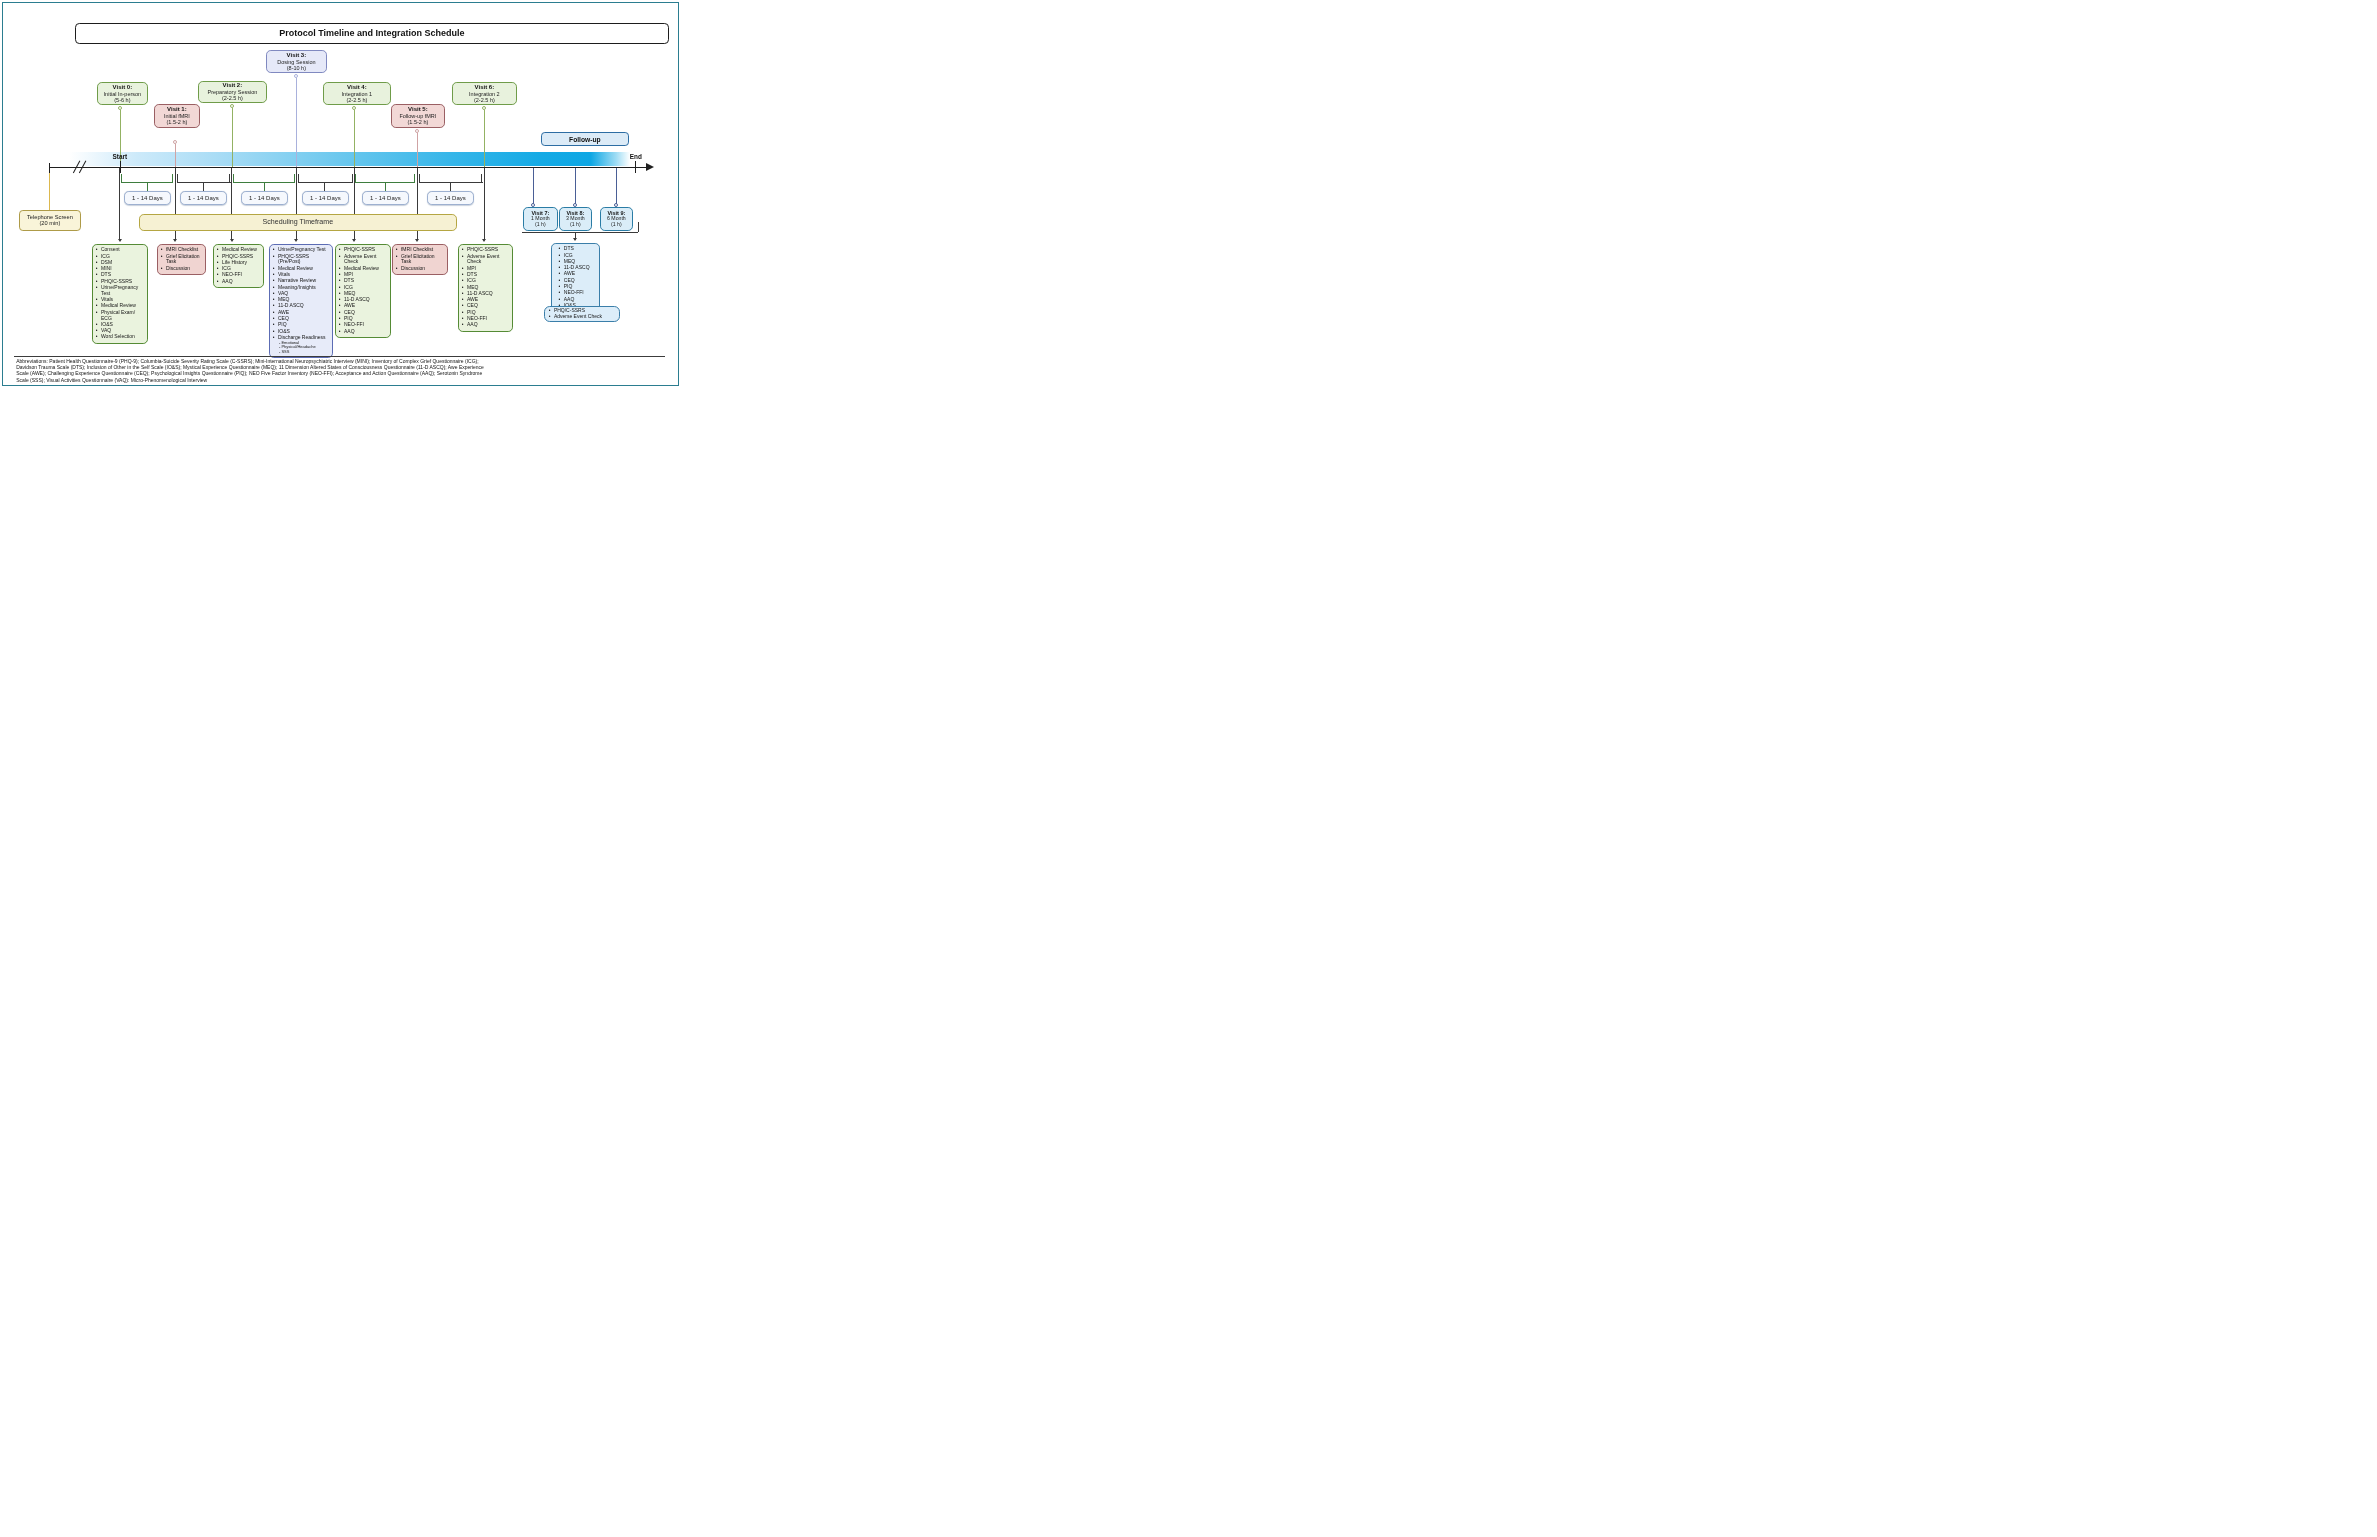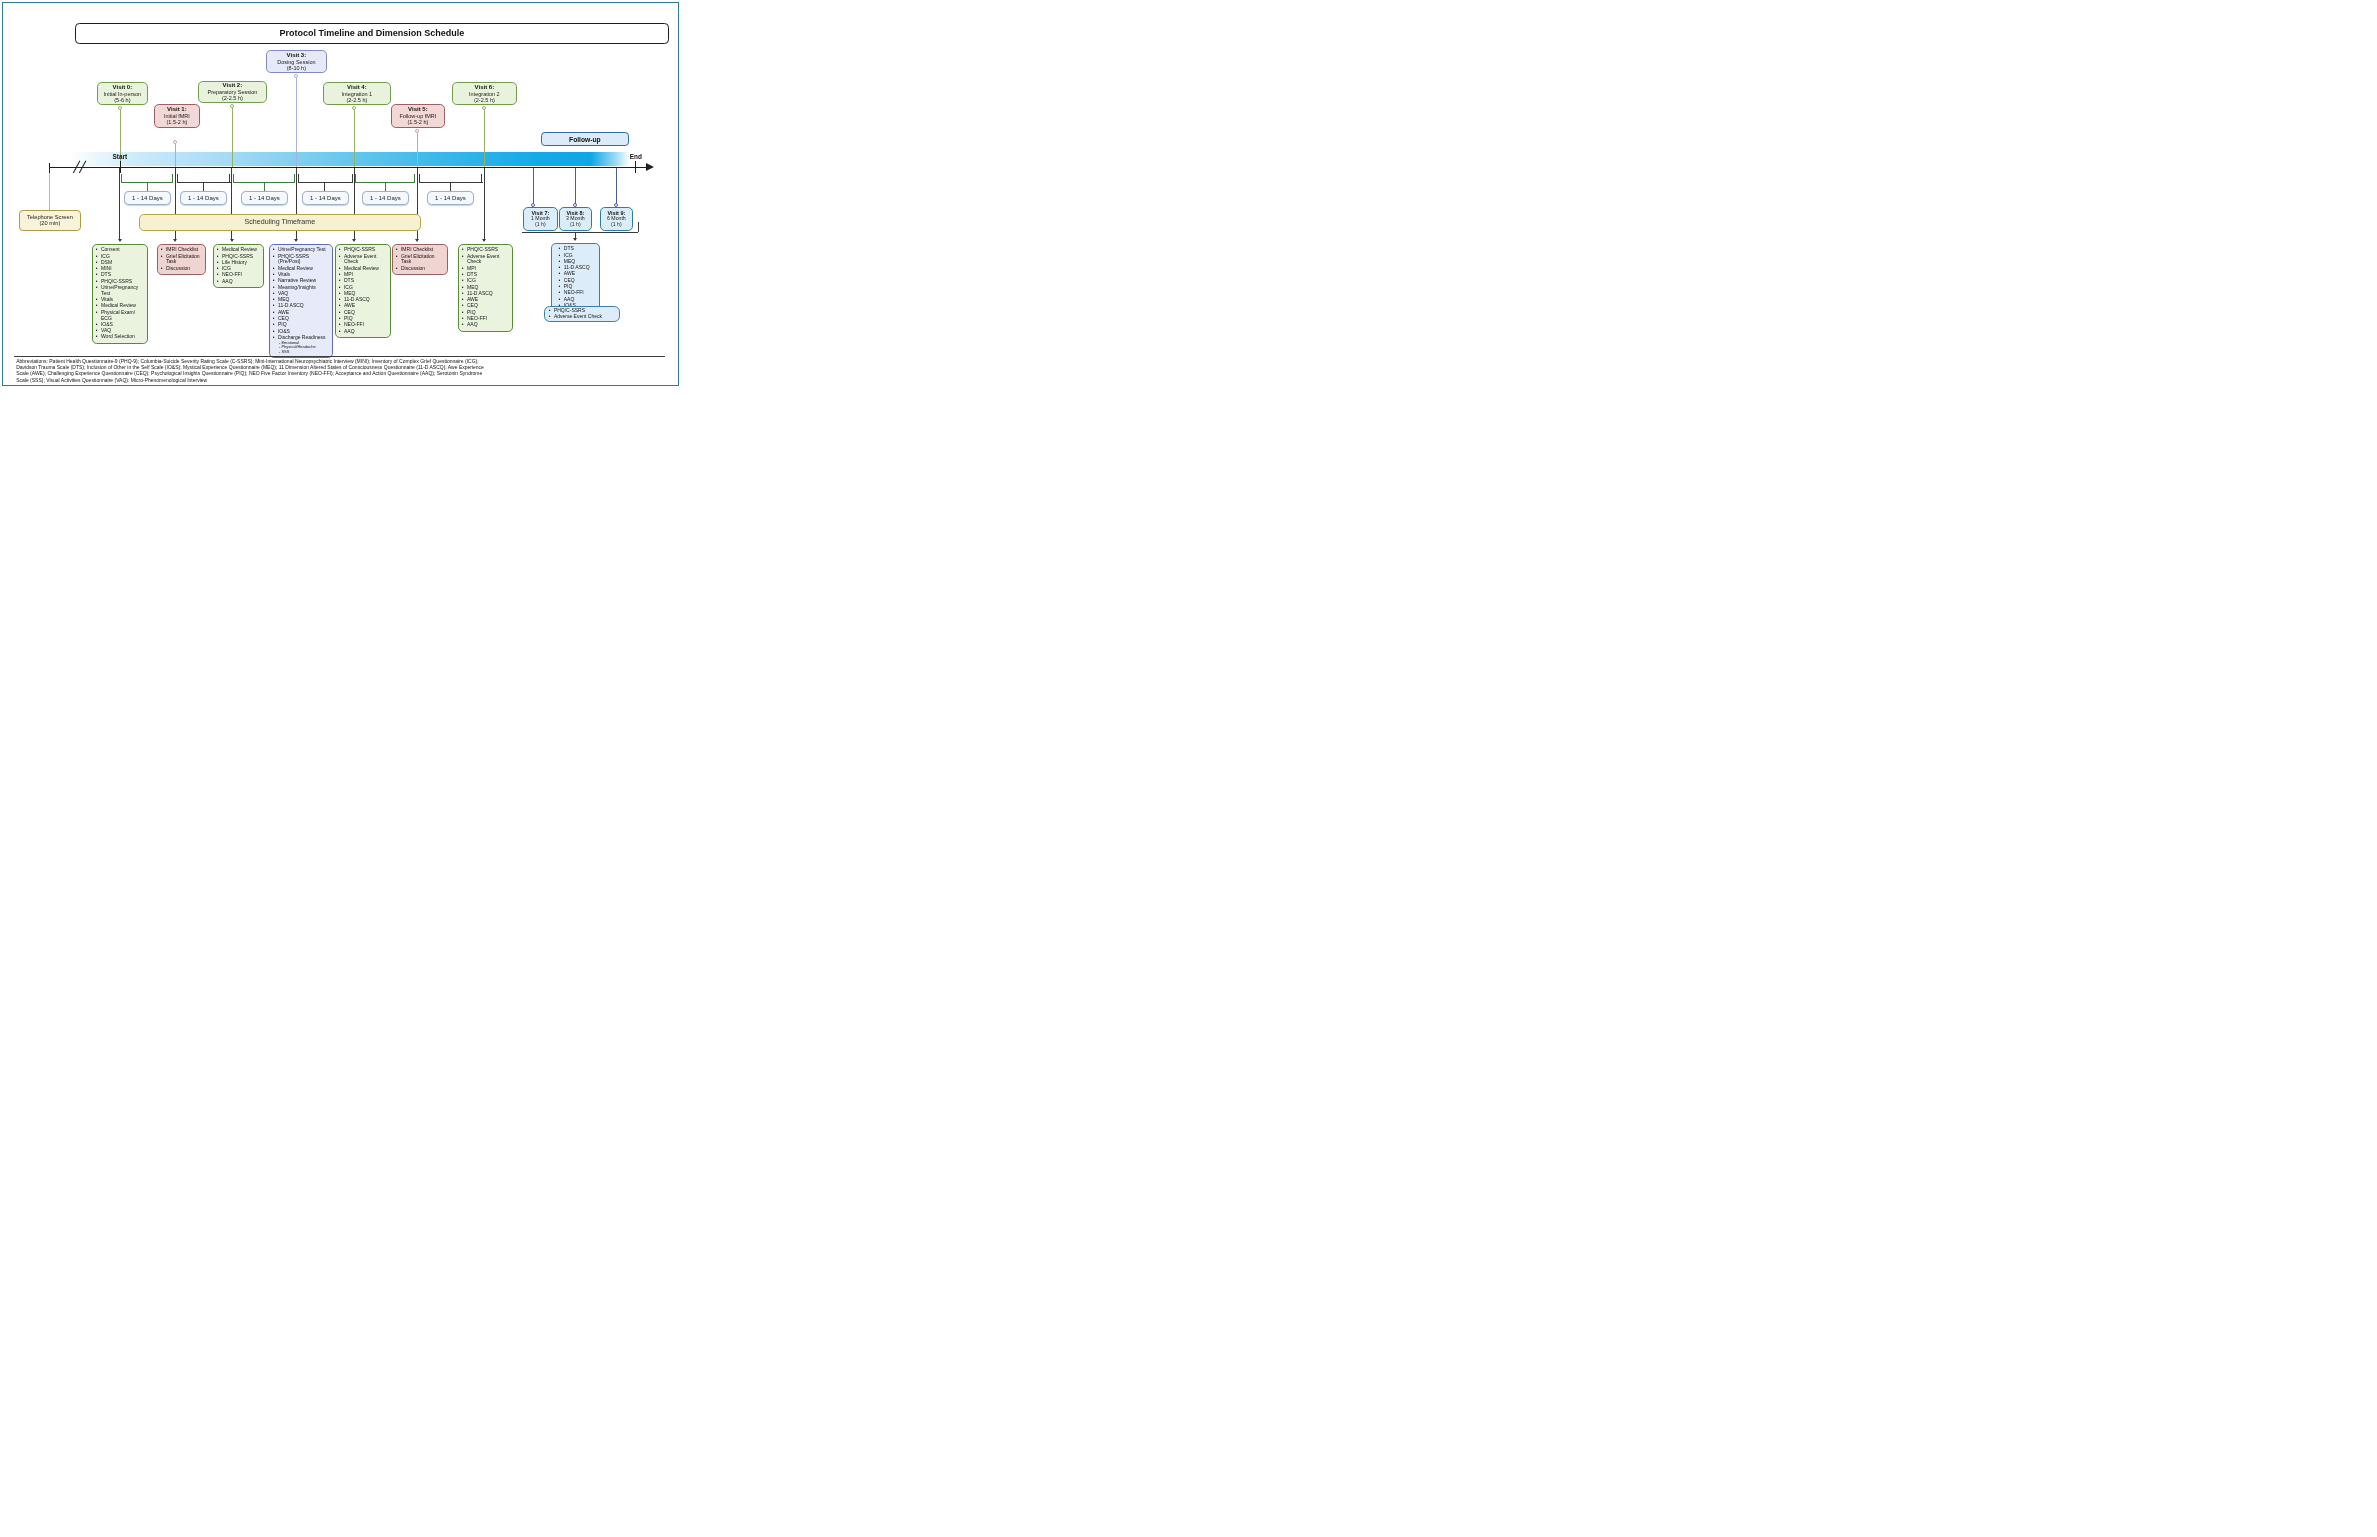--- a/index.html
+++ b/index.html
@@ -49,21 +49,21 @@
   .drop{width:1px;background:#3a3a3a;top:165px;height:71px;}
   .drop-arrow{width:0;height:0;border-left:2.1px solid transparent;border-right:2.1px solid transparent;border-top:3.8px solid #3a3a3a;top:236px;}
 
   
   .br-h{height:1.2px;top:179px;} .br-stub{width:1.2px;top:171px;height:8px;} .br-mid{width:1.2px;top:180px;height:8px;}
   .c-green{background:#3e7d3e;} .c-dark{background:#3a3a3a;}
   .pill{top:188px;width:47px;height:14.3px;box-sizing:border-box;background:#f5f8fd;border:1px solid #9db0d0;border-radius:4.8px;
     display:flex;align-items:center;justify-content:center;font-size:6px;font-weight:500;color:#222;box-shadow:0 0.5px 1px rgba(120,140,170,.4);}
 
   
-  .banner{left:136px;top:211px;width:282px;height:17px;box-sizing:border-box;background:#f6f1d3;border:1.2px solid #b5a642;border-radius:4.8px;
+  .banner{left:136px;top:211px;width:318px;height:17px;box-sizing:border-box;background:#f6f1d3;border:1.2px solid #b5a642;border-radius:4.8px;
     display:flex;align-items:center;justify-content:center;font-size:7.1px;color:#333;}
 
   
   .tel-box{left:16px;top:207px;width:62px;height:21px;box-sizing:border-box;background:#f9f4d9;border:1.2px solid #ae9b48;border-radius:3.8px;
     display:flex;flex-direction:column;align-items:center;justify-content:center;font-size:5.7px;color:#222;line-height:1.2;text-align:center;}
 
   
   .list{box-sizing:border-box;border-radius:4.8px;padding:2.4px 2.9px 2.4px 2.9px;font-size:5px;color:#161616;line-height:1.16;}
   .ls-green{background:#eaf3de;border:1px solid #558b35;}
   .ls-red{background:#f0d4d1;border:1px solid #9a5f63;}
@@ -84,21 +84,21 @@
   
   .divider{left:11.4px;top:353px;width:651px;height:0;border-top:1px solid #3c3c3c;}
   .footnote{left:13.3px;top:355px;width:651px;font-size:5px;line-height:6.2px;color:#141414;}
 </style>
 </head>
 <body>
 
 <div id="stage">
 
   <div class="abs title-box">
-    <span>Protocol Timeline and Dimension Schedule</span>
+    <span>Protocol Timeline and Integration Schedule</span>
   </div>
 
   <div class="abs tl-bar"></div>
 
   <div class="abs ring rg-green" style="left:115px;top:103px;"></div>
   <div class="abs stem st-green" style="left:117px;top:107px;height:58px;"></div>
   <div class="abs ring rg-pink" style="left:170px;top:137px;"></div>
   <div class="abs stem st-pink" style="left:172px;top:141px;height:23px;"></div>
   <div class="abs ring rg-green" style="left:227px;top:101px;"></div>
   <div class="abs stem st-green" style="left:229px;top:105px;height:60px;"></div>

